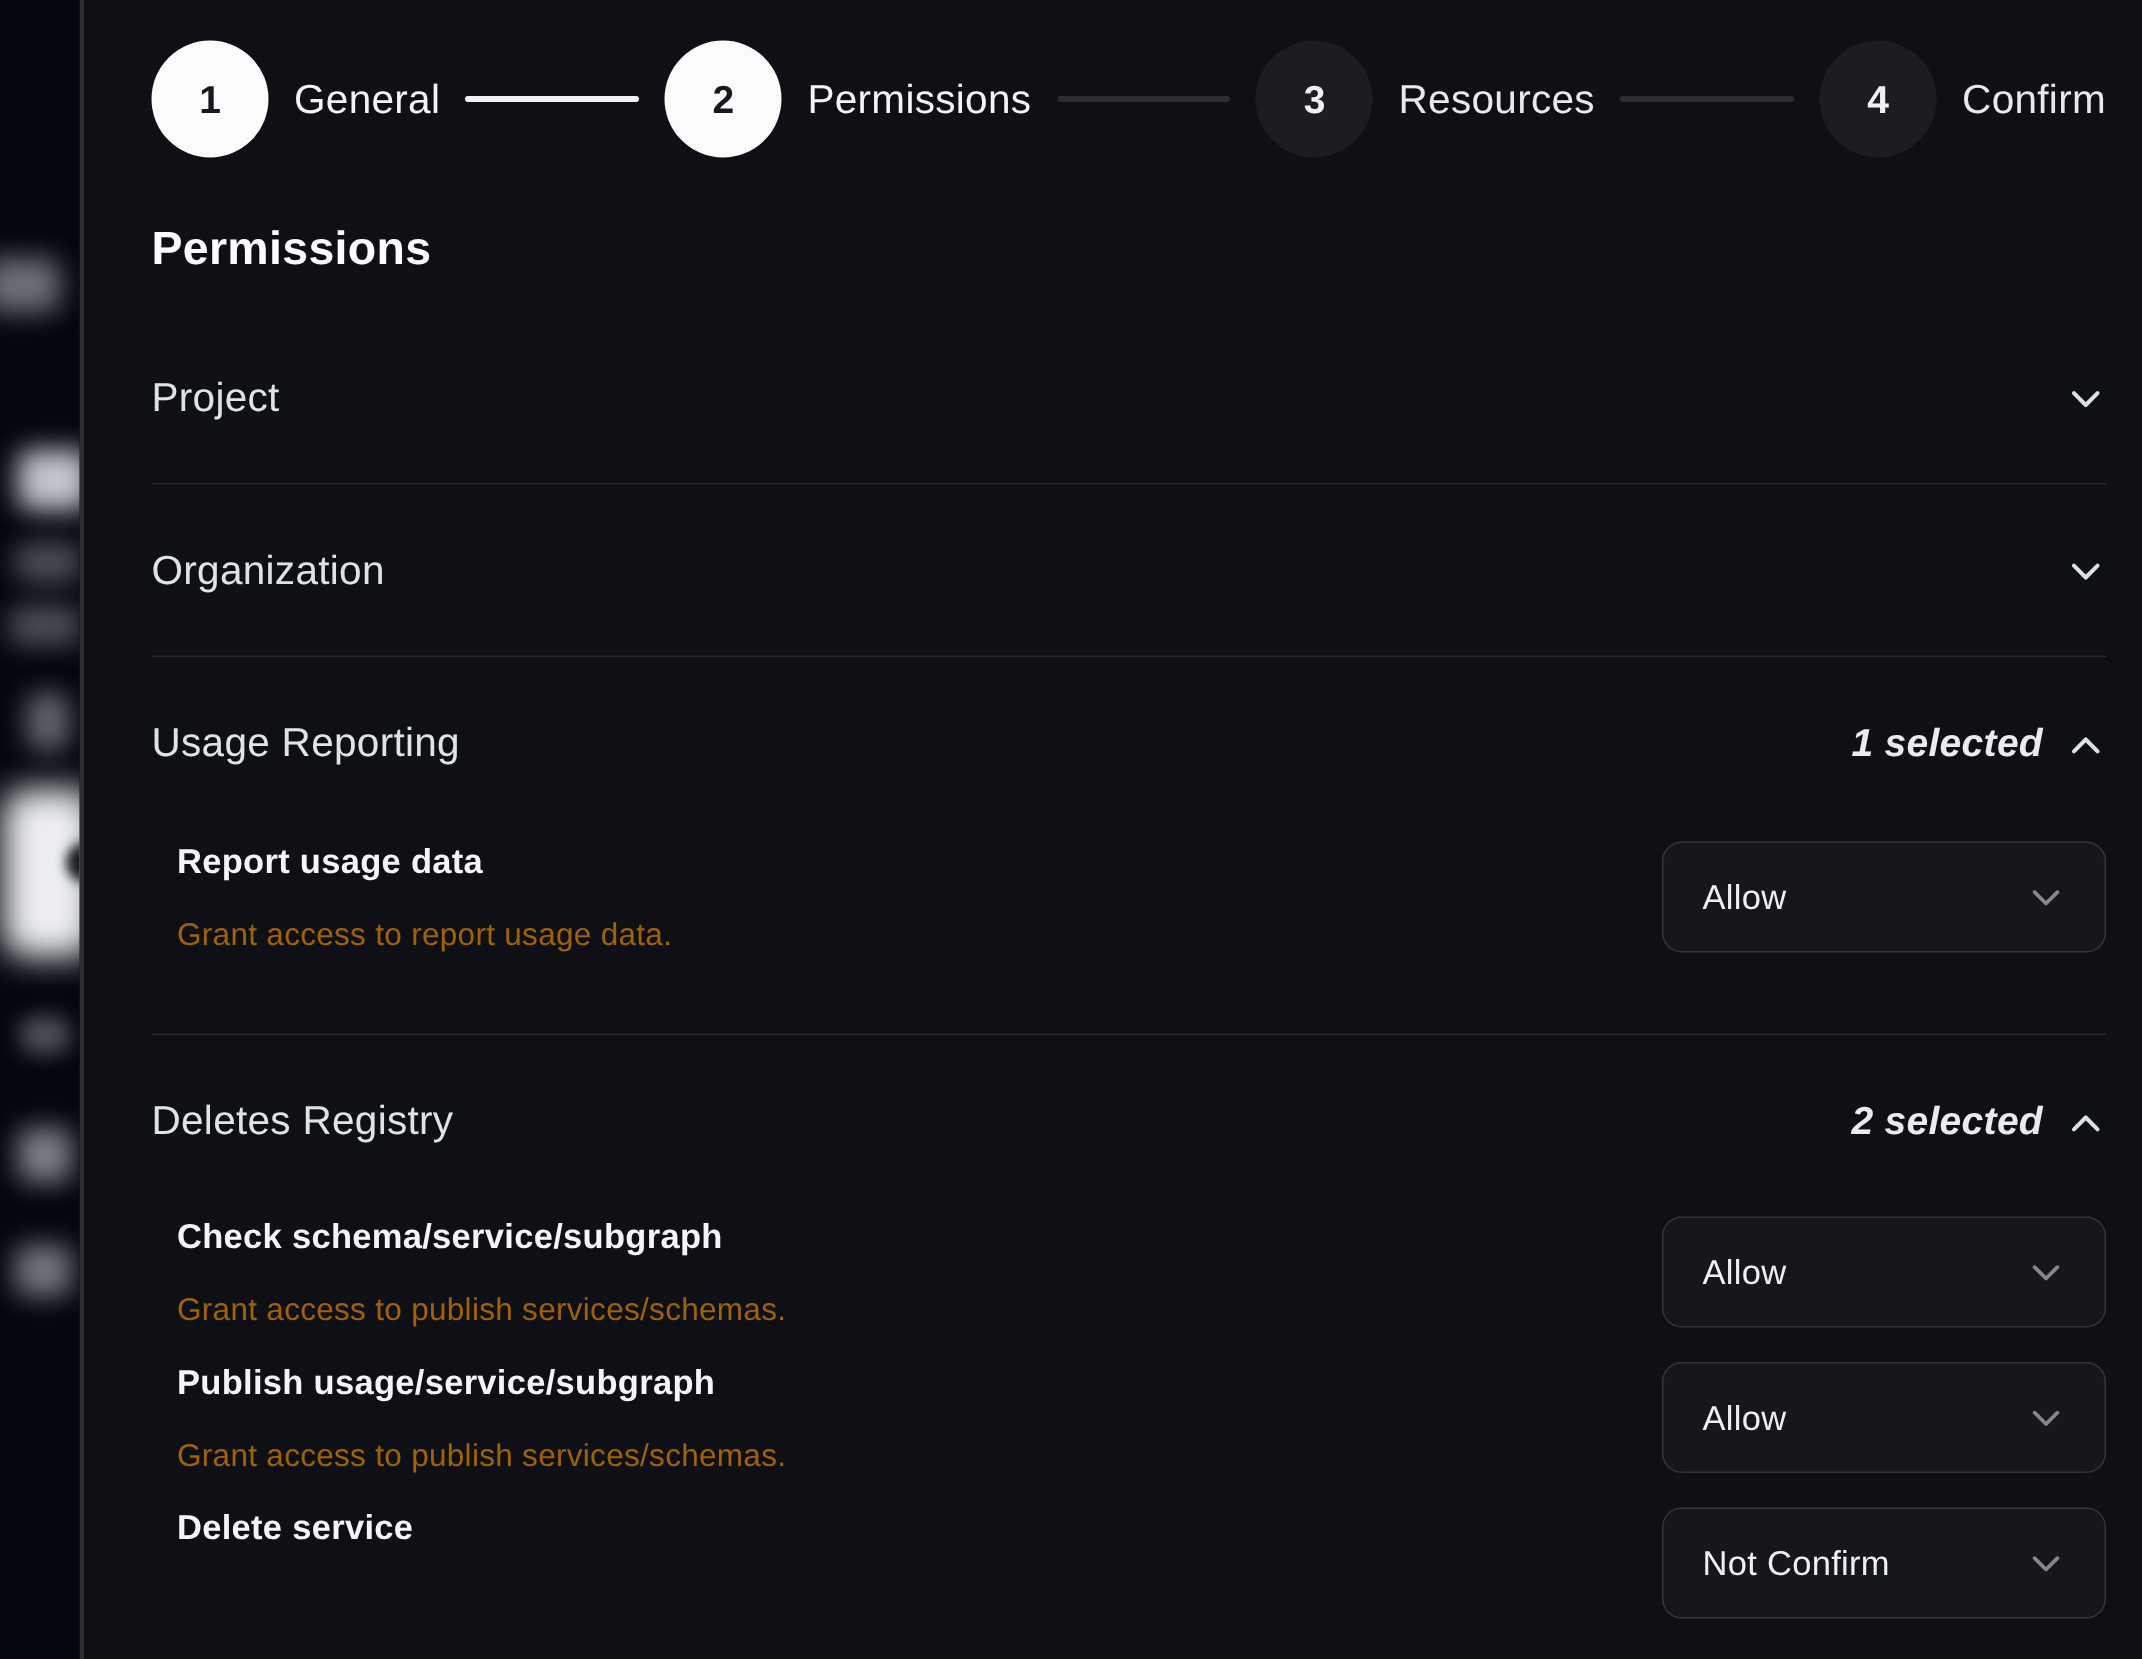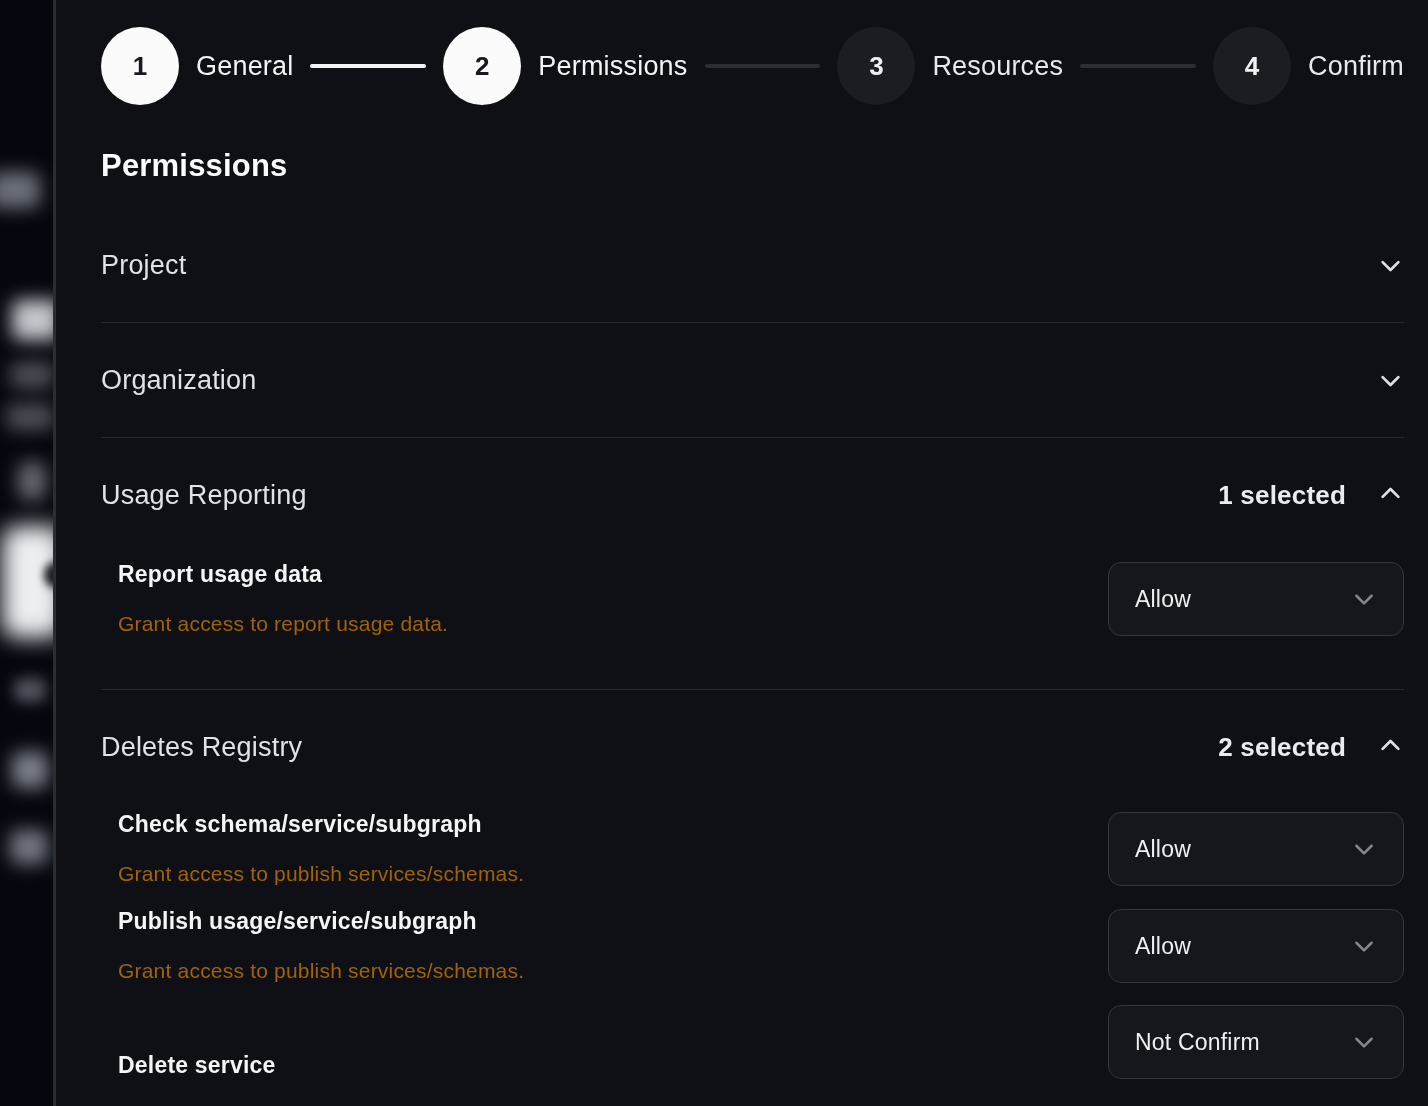--- a/index.html
+++ b/index.html
@@ -63,29 +63,29 @@
 
   
   .sections { margin-top: 24px; }
   .section { border-bottom: 1px solid #28292e; }
   .section:last-child { border-bottom: none; }
   .section-header {
     height: 114px; display: flex; align-items: center; justify-content: space-between;
     cursor: pointer;
   }
   .section-title { font-size: 27px; font-weight: 400; color: #dfe2e6; letter-spacing: .2px; }
-  .section-right { display: flex; align-items: flex-start; gap: 31px; }
+  .section-right { display: flex; align-items: flex-end; gap: 15px; font-style: italic; }
   .selected-count { font-size: 26px; font-weight: 600; color: #e9ebee; letter-spacing: .2px; }
   .chev { width: 27px; height: 27px; display: block; }
   .chev path { stroke: #dde0e4; stroke-width: 2.4; fill: none; stroke-linecap: round; stroke-linejoin: round; }
 
   
   .section-body { padding: 9px 0 53px 0; display: flex; flex-direction: column; gap: 22px; }
   .section-body--first-gap { padding-top: 7px; }
-  .perm-row { display: flex; align-items: flex-end; justify-content: space-between; min-height: 74px; }
+  .perm-row { display: flex; align-items: flex-start; justify-content: space-between; min-height: 74px; }
   .perm-text { padding-left: 17px; }
   .perm-title { font-size: 23px; font-weight: 700; color: #f4f5f7; letter-spacing: .2px; }
   .perm-desc { margin-top: 24px; font-size: 21px; font-weight: 400; color: #a16207; letter-spacing: .2px; }
   .perm-select {
     width: 296px; height: 74px; flex: 0 0 296px;
     background: #16171c; border: 1px solid #35363c; border-radius: 13px;
     display: flex; align-items: center; justify-content: space-between;
     padding: 0 26px; cursor: pointer; gap: 38px;
   }
   .perm-select-value { font-size: 23px; font-weight: 400; color: #eef0f2; letter-spacing: .2px; }

